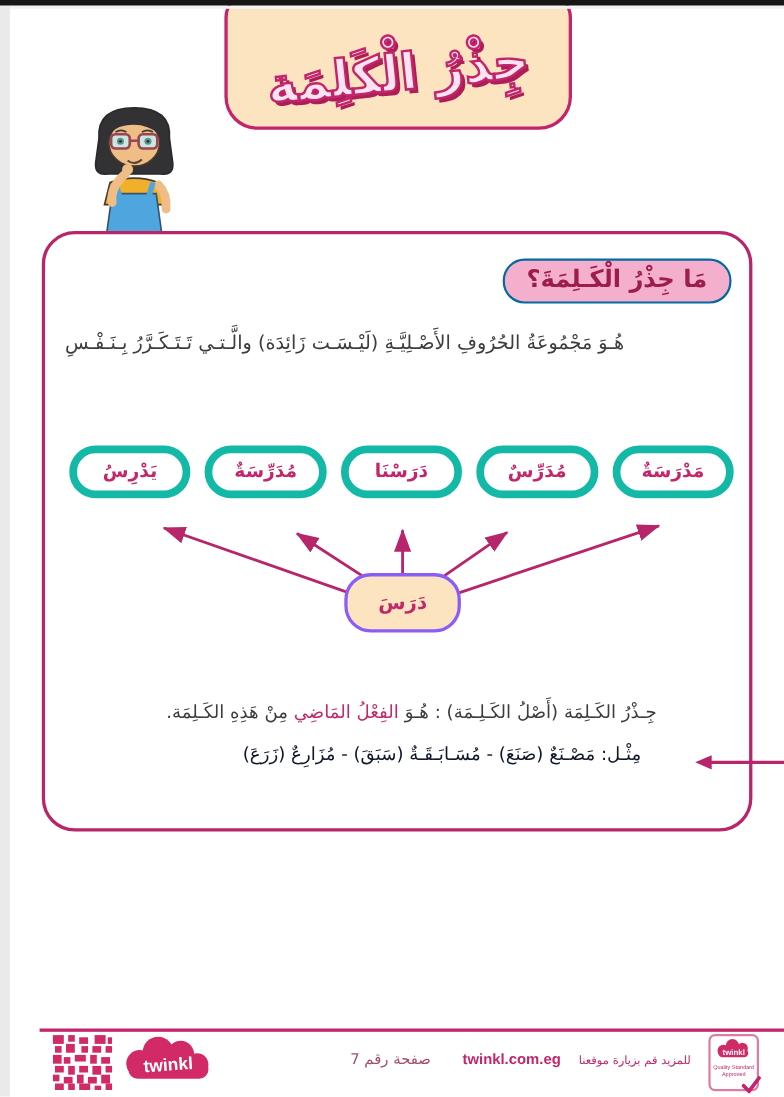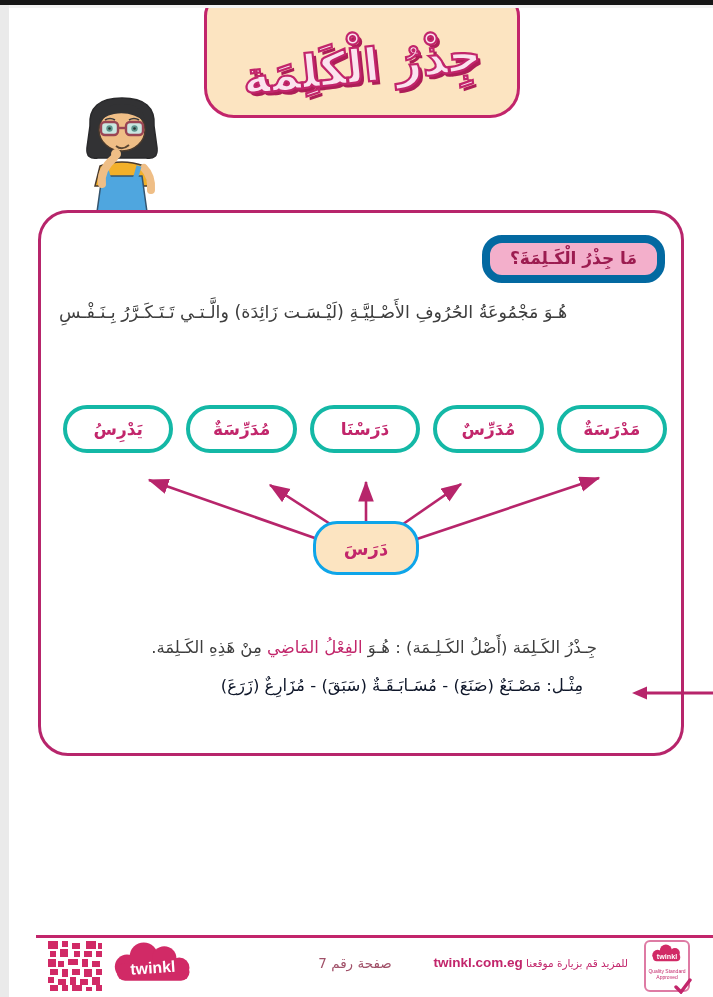--- a/index.html
+++ b/index.html
@@ -21,58 +21,58 @@
                   text-shadow:3px 4px 0 #AD1D57;
                   transform:rotate(-6deg); margin-bottom:22px; }
 
   
   .girl { position:absolute; left:74px; top:92px; z-index:1; }
 
   
   .card { position:absolute; left:38px; top:210px; width:646px; height:546px;
           background:#fff; border:3px solid #B7256B; border-radius:30px; z-index:2; }
   .q-pill { position:absolute; top:22px; right:16px; background:#F3AFCB;
-            border:8px solid #0369a1; border-radius:20px; padding:5px 20px 7px;
-            color:#9C1C50; font-weight:bold; font-size:17px; direction:rtl; }
+            border:2px solid #0369a1; border-radius:20px; padding:5px 20px 7px;
+            color:#9C1C50; font-weight:bold; font-size:22px; direction:rtl; }
   .def { position:absolute; top:82px; left:18px; right:18px; direction:rtl;
          color:#3D3D3D; font-size:17.5px; line-height:35px; }
   .def .l1 { text-align:left; }
   .def .l2 { text-align:left; padding-left:40px; }
 
   .ovals { position:absolute; top:192px; left:22px; right:14px; height:48px;
            display:flex; direction:rtl; gap:13px; }
-  .oval { flex:1; border:4px solid #14b8a6; border-radius:26px; background:#fff;
+  .oval { flex:1; border:7px solid #14b8a6; border-radius:26px; background:#fff;
           color:#C2266B; font-weight:bold; font-size:17px;
           display:flex; align-items:center; justify-content:center; }
 
   .arrows { position:absolute; left:0; top:0; width:646px; height:546px;
             pointer-events:none; overflow:visible; }
 
   .root { position:absolute; left:272px; top:308px; width:106px; height:54px;
-          background:#FCE4C1; border:3px solid #0ea5e9; border-radius:24px;
+          background:#FCE4C1; border:3px solid #8b5cf6; border-radius:24px;
           color:#C2266B; font-weight:bold; font-size:18px;
           display:flex; align-items:center; justify-content:center; }
 
   .conc { position:absolute; top:425px; right:84px; direction:rtl; text-align:right;
           color:#3D3D3D; font-size:16.5px; }
   .conc .hl { color:#C2266B; font-weight:normal; }
   .examples { position:absolute; top:463px; right:98px; direction:rtl; text-align:right;
               color:#0f172a; font-size:16.5px; }
 
   .side-arrow { position:absolute; left:630px; top:683px; z-index:6; }
 
   
   .footer-rule { position:absolute; left:36px; top:935px; width:677px; height:3px; background:#C2256B; z-index:3; }
   .qr { position:absolute; left:48px; top:941px; z-index:3; }
   .logo { position:absolute; left:112px; top:942px; z-index:3; }
   .page-num { position:absolute; left:280px; top:955px; width:150px; text-align:center;
               direction:rtl; color:#A05068; font-size:13.5px; z-index:3; }
   .visit { position:absolute; right:85px; top:955px; direction:rtl; white-space:nowrap;
            color:#C2256B; font-size:10.5px; z-index:3; }
-  .visit b { font-size:13.5px; font-family:"Liberation Sans", sans-serif; margin-right:0; }
+  .visit b { font-size:13.5px; font-family:"Liberation Sans", sans-serif; margin-right:13px; }
   .badge { position:absolute; left:644px; top:940px; width:46px; height:52px; background:#fff;
            border:2px solid #DE7BA4; border-radius:6px; z-index:3; text-align:center; padding-top:2px; }
   .badge .b-line { font-size:5px; color:#C4286C; line-height:6px; font-family:"Liberation Sans", sans-serif; }
   .badge .b-check { position:absolute; right:-4px; bottom:-4px; }
 </style>
 </head>
 <body>
 
 <div class="page">
 

